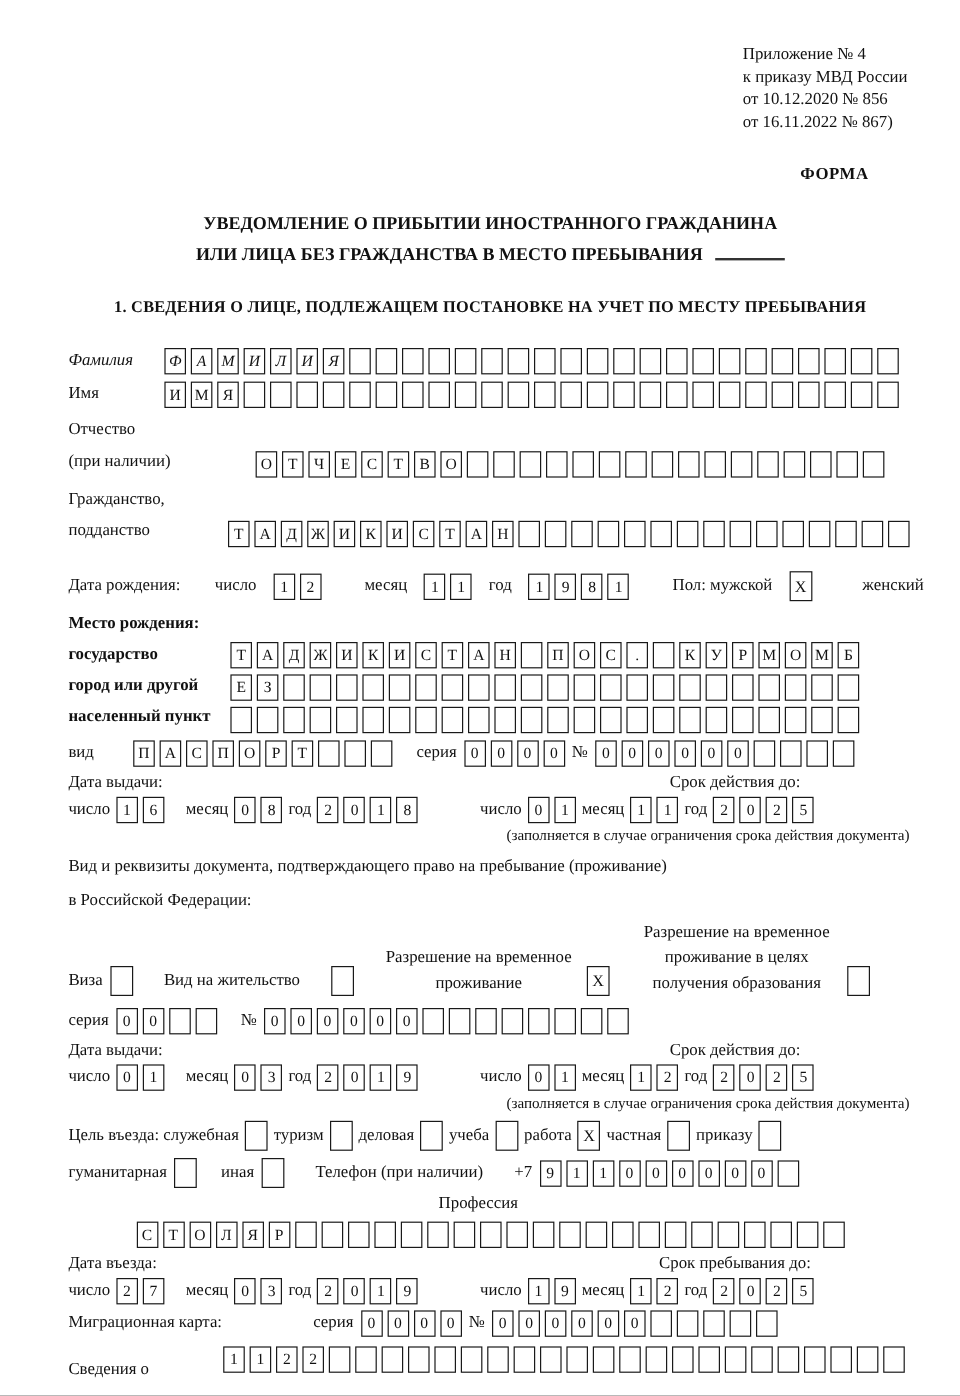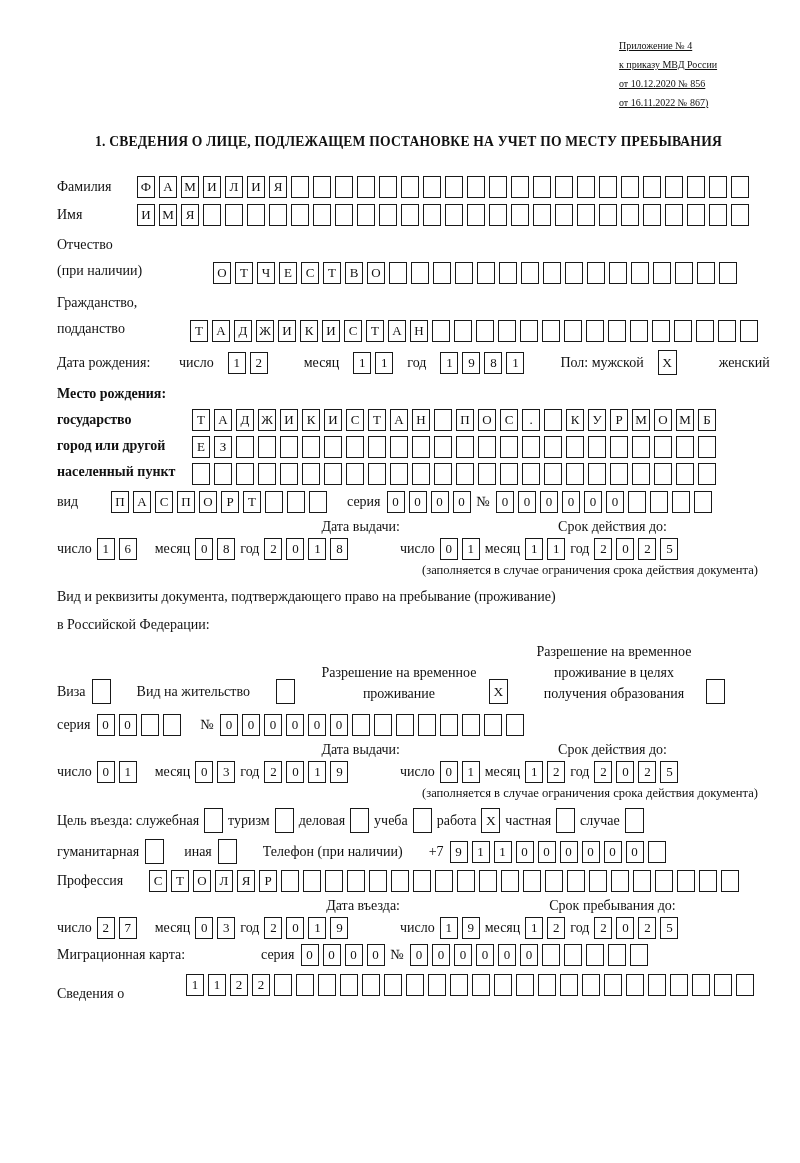--- a/index.html
+++ b/index.html
@@ -2,21 +2,21 @@
 <html><head>
 <meta charset="utf-8">
 <style>
   * { margin:0; padding:0; box-sizing:border-box; }
   html,body { background:#888; }
   .page {
     width:800px; height:1163px; margin:0 auto; background:#ffffff; color:#111;
     font-family:"Liberation Serif","DejaVu Serif",serif; font-size:14px;
     padding:36px 40px 0 57px; overflow:hidden; position:relative;
   }
-  .hdr { margin-left:562px; font-size:10px; line-height:19px;text-decoration:underline; }
+  .hdr { margin-left:562px; font-size:14px; line-height:19px; }
   .hdr .amend { margin-top:4px; }
   .forma { text-align:right; padding-right:36px; font-weight:bold; font-size:14px; margin-top:26px; letter-spacing:.5px; }
   .title { text-align:center; font-weight:bold; font-size:15px; line-height:26px; margin-top:20px; }
   .title-blank { display:inline-block; width:58px; border-bottom:2px solid #333; height:12px; margin-left:10px; }
   .section { font-weight:bold; font-size:13.6px; margin-top:22px; text-align:center; letter-spacing:.2px; }
 
   .frow { display:flex; align-items:center; margin-bottom:6px; gap:6px; }
   .frow-top { display:flex; align-items:flex-end; margin-bottom:6px; gap:6px; }
   .lbl { white-space:nowrap; }
   .labelcol { line-height:26px; flex:none; }
@@ -32,44 +32,49 @@
   .w110 { width:108px; flex:none; }
   .w127 { width:127px; flex:none; }
   .w129 { width:129px; flex:none;font-weight:bold; }
   .w150 { width:150px; flex:none; }
   .w123 { width:123px; flex:none; }
   .center-hdr { font-weight:bold; text-align:center; margin-top:2px; margin-bottom:4px; }
   .dates { display:flex; align-items:center; margin-bottom:4px; }
   .dg1 { width:343px; flex:none; display:flex; align-items:center; gap:5px; }
   .dg2 { flex:1; display:flex; align-items:center; gap:5px; }
   .dates-hdr { display:flex; margin-bottom:3px; margin-top:4px; }
-  .dates-hdr .h1 { width:343px; text-align:right; flex:none; }
+  .dates-hdr .h1 { width:343px; text-align:left; flex:none; }
   .dates-hdr .h2 { flex:1; text-align:center; padding-left:65px; }
   .note { text-align:right; font-size:12.6px; padding-right:2px; margin-bottom:7px; margin-top:-1px; }
   .plain { margin-bottom:5px; line-height:23px; }
   .optblock { text-align:center; line-height:21px; flex:none; }
   .gap8 { width:8px; flex:none; } .gap14 { width:14px; flex:none; }
 </style>
 </head>
 <body>
 
 <div class="page">
 
   <div class="hdr">
     <div>Приложение № 4</div>
     <div>к приказу МВД России</div>
     <div>от 10.12.2020 № 856</div>
     <div>от 16.11.2022 № 867)</div>
   </div>
 
-
+  <div class="forma">ФОРМА</div>
+
+  <div class="title">
+    <div>УВЕДОМЛЕНИЕ О ПРИБЫТИИ ИНОСТРАННОГО ГРАЖДАНИНА</div>
+    <div><span>ИЛИ ЛИЦА БЕЗ ГРАЖДАНСТВА В МЕСТО ПРЕБЫВАНИЯ</span><span class="title-blank"></span></div>
+  </div>
 
   <div class="section">1. СВЕДЕНИЯ О ЛИЦЕ, ПОДЛЕЖАЩЕМ ПОСТАНОВКЕ НА УЧЕТ ПО МЕСТУ ПРЕБЫВАНИЯ</div>
 
-  <div class="frow" style="margin-top:26px;">
+  <div class="frow" style="margin-top:26px;font-style:italic;">
     <span class="lbl w74">Фамилия</span>
     <span class="cells">
         <span class="cell">Ф</span>
         <span class="cell">А</span>
         <span class="cell">М</span>
         <span class="cell">И</span>
         <span class="cell">Л</span>
         <span class="cell">И</span>
         <span class="cell">Я</span>
         <span class="cell"></span>
@@ -191,21 +196,21 @@
         <span class="cell"></span>
         <span class="cell"></span>
         <span class="cell"></span>
         <span class="cell"></span>
         <span class="cell"></span>
         <span class="cell"></span>
         <span class="cell"></span>
       </span>
   </div>
 
-  <div class="frow" style="margin-top:8px;gap:14px;">
+  <div class="frow" style="margin-top:20px;gap:14px;">
     <span class="lbl w110">Дата рождения:</span>
     <span class="lbl">число</span>
     <span class="cells">
         <span class="cell">1</span>
         <span class="cell">2</span>
       </span>
     <span class="gap8"></span>
     <span class="lbl">месяц</span>
     <span class="cells">
         <span class="cell">1</span>
@@ -531,21 +536,21 @@
         <span class="cell"></span>
       </span>
     <span class="lbl">работа</span>
     <span class="cells cb">
         <span class="cell">X</span>
       </span>
     <span class="lbl">частная</span>
     <span class="cells cb">
         <span class="cell"></span>
       </span>
-    <span class="lbl">случае</span>
+    <span class="lbl">приказу</span>
     <span class="cells cb">
         <span class="cell"></span>
       </span>
   </div>
 
   <div class="frow" style="margin-top:4px;">
     <span class="lbl">гуманитарная</span>
     <span class="cells cb">
         <span class="cell"></span>
       </span>
@@ -565,21 +570,21 @@
         <span class="cell">0</span>
         <span class="cell">0</span>
         <span class="cell">0</span>
         <span class="cell">0</span>
         <span class="cell">0</span>
         <span class="cell">0</span>
         <span class="cell"></span>
       </span>
   </div>
 
-  <div class="frow" style="margin-top:4px;">
+  <div class="frow" style="margin-top:4px;flex-direction:column;">
     <span class="lbl" style="width:86px">Профессия</span>
     <span class="cells">
         <span class="cell">С</span>
         <span class="cell">Т</span>
         <span class="cell">О</span>
         <span class="cell">Л</span>
         <span class="cell">Я</span>
         <span class="cell">Р</span>
         <span class="cell"></span>
         <span class="cell"></span>

